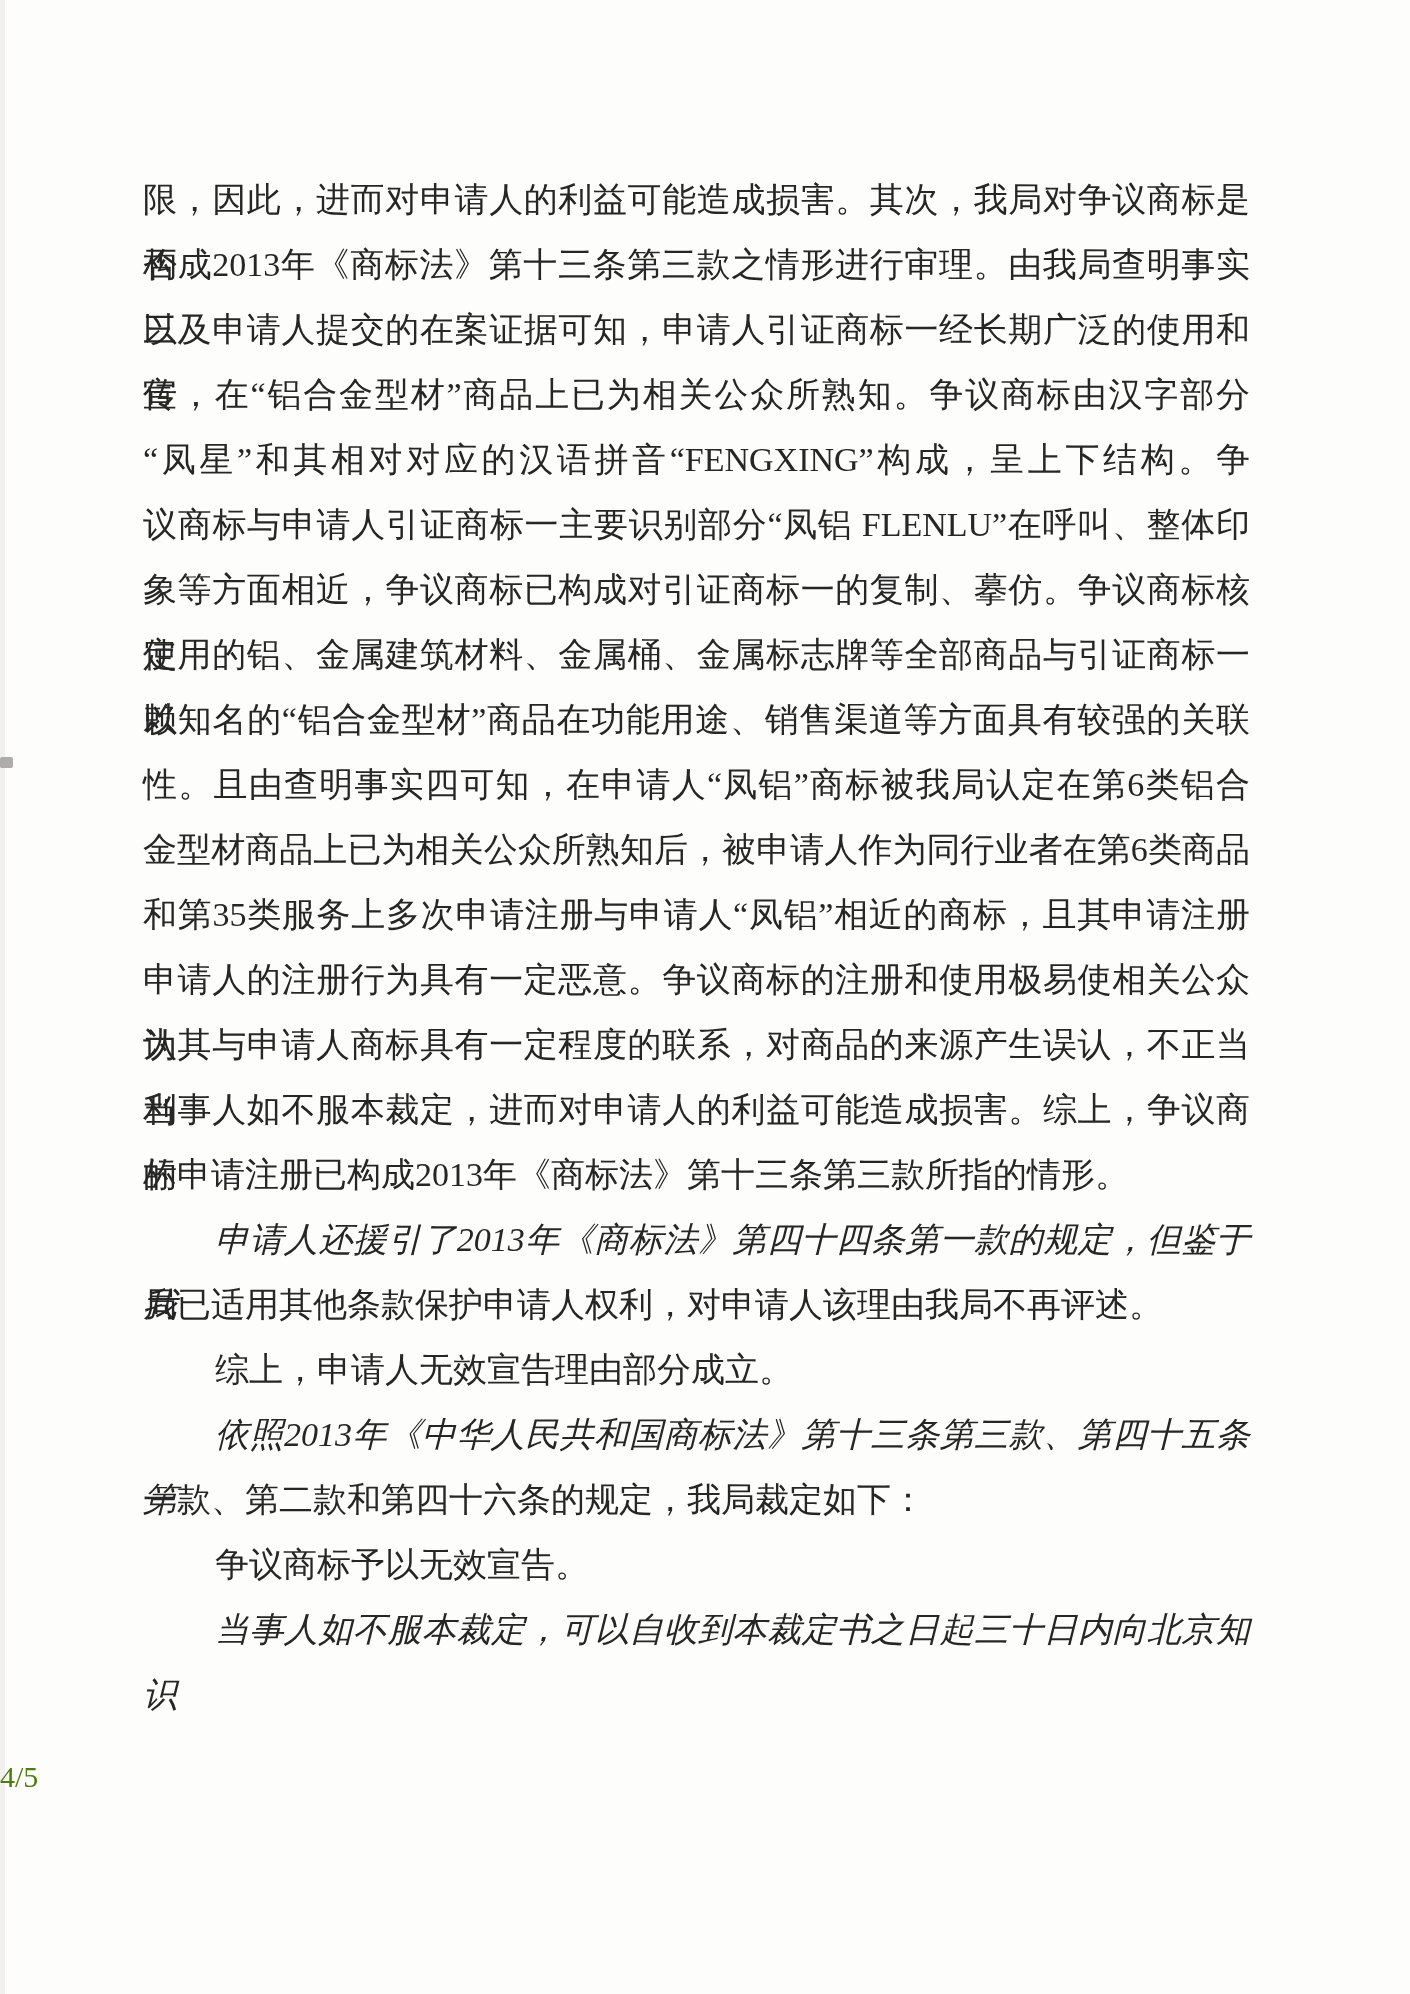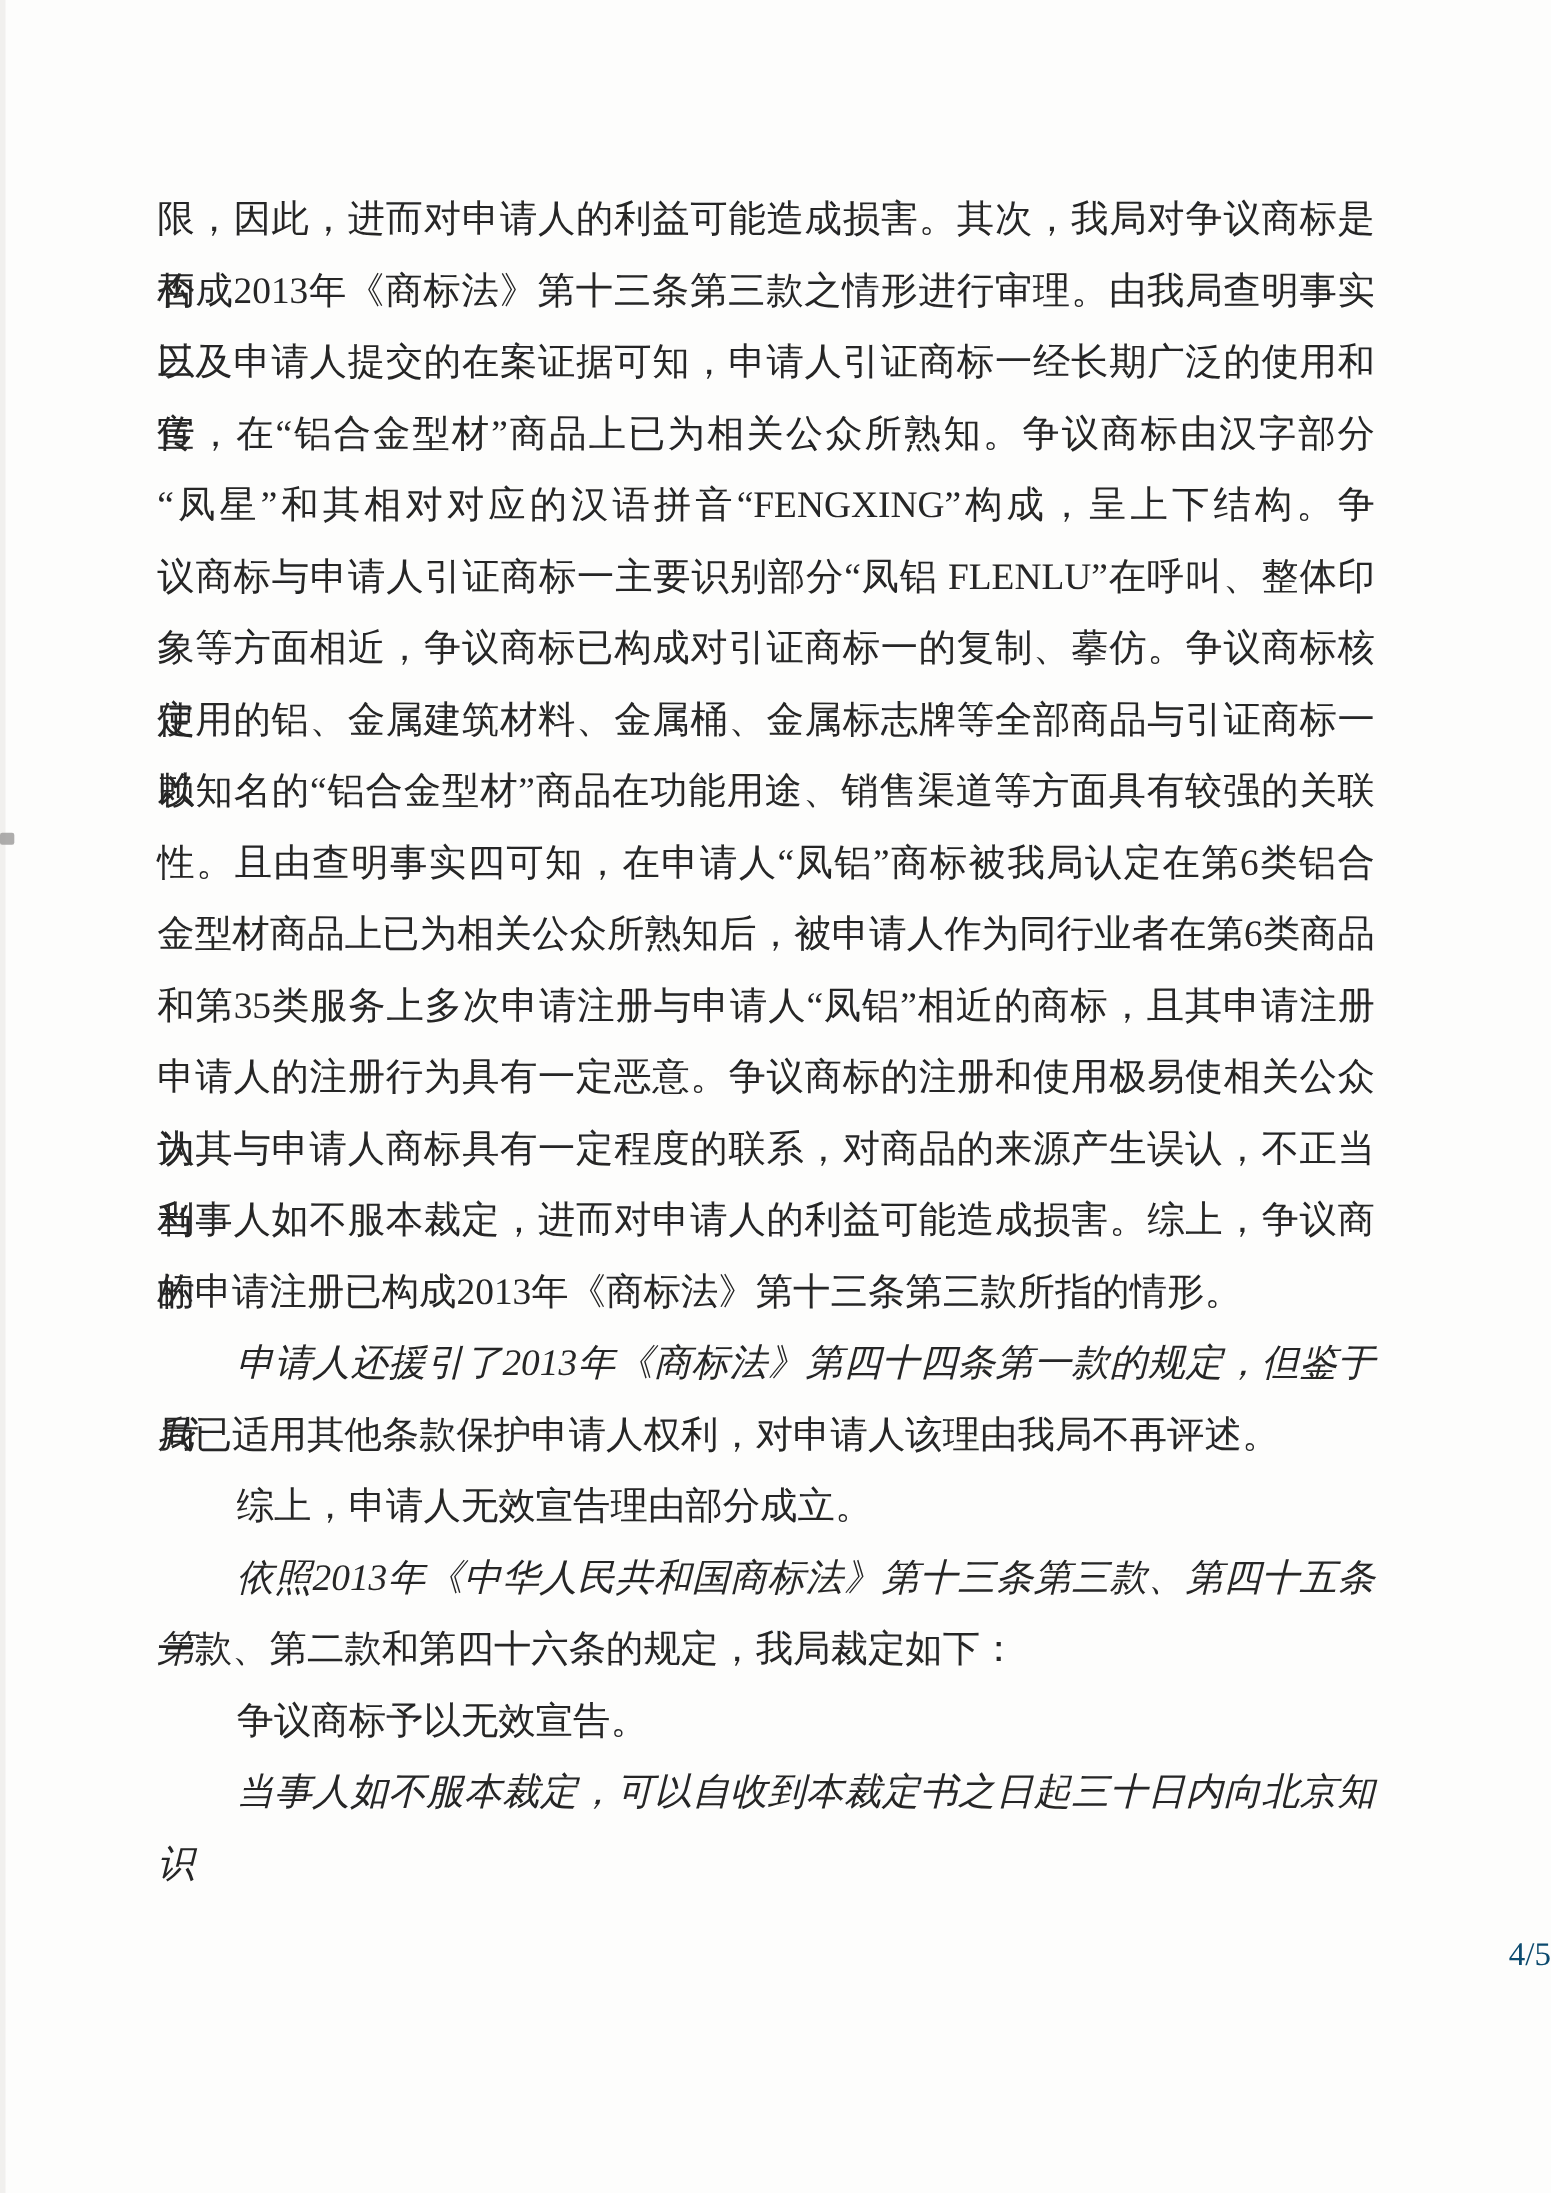--- a/index.html
+++ b/index.html
@@ -62,24 +62,24 @@
   .line.fill.indent {
     padding-left: 0;
     text-indent: 72px;
     font-style: italic;
   }
   .footer {
     position: absolute;
     left: 0;
     top: 1758px;
     width: 1410px;
-    text-align: right;
+    text-align: left;
     font-size: 30px;
     line-height: 38px;
-    color: #0c4a6e;
+    color: #4d7c0f;
   }
 </style>
 </head>
 <body>
 
 <div class="page">
   <div class="edge-band"></div>
   <div class="edge-speck"></div>
 
   <div class="textblock">

